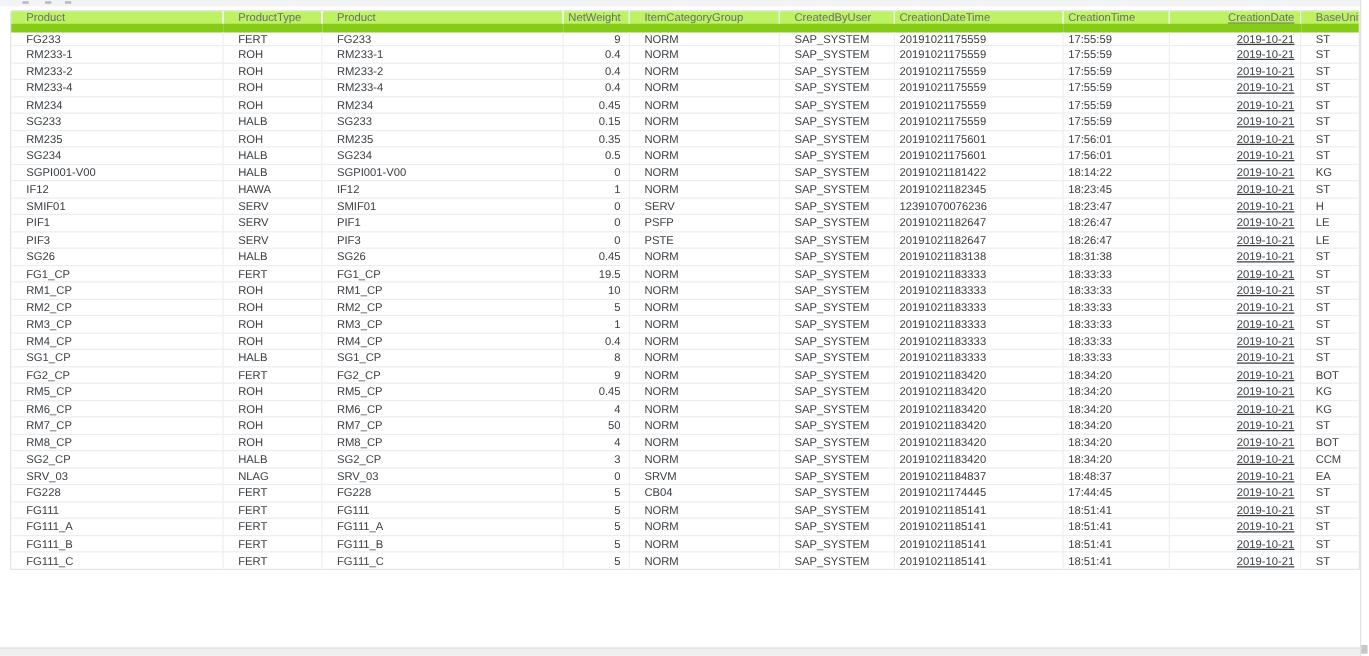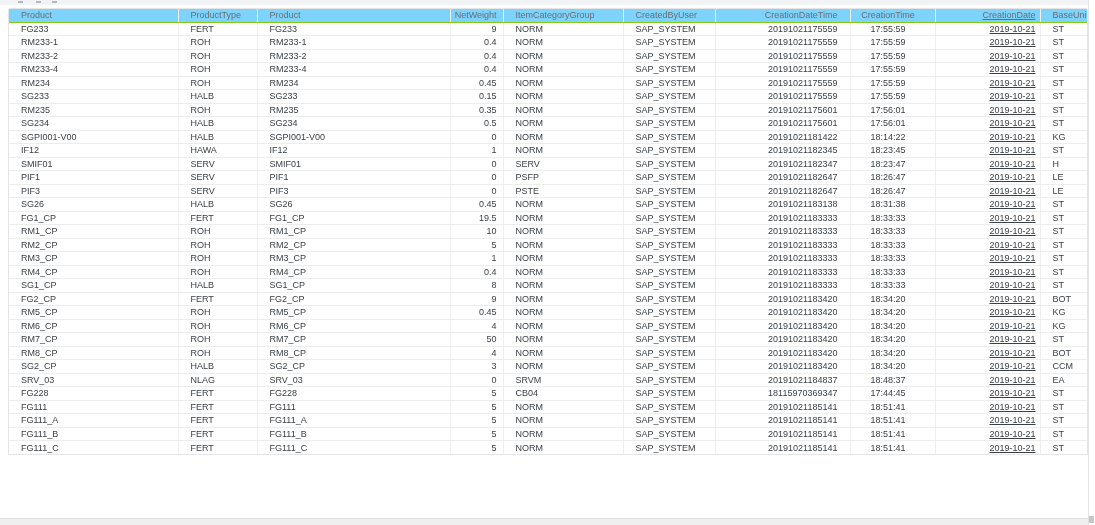--- a/index.html
+++ b/index.html
@@ -55,35 +55,35 @@
     padding: 0 4px 0 12px;
     border-right: 1px solid #efefef;
     vertical-align: middle;
     text-align: left;
     font-weight: normal;
   }
   th:last-child, td:last-child { border-right: none; }
 
   thead th {
     height: 13px;
-    background: #7dd3fc;
+    background: #bef264;
     color: #6a6d70;
-    border-bottom: 1px solid #84cc16;
+    border-bottom: 7px solid #84cc16;
   }
   tbody td {
     height: 13.5px;
     color: #3b4045;
     border-bottom: 1px solid #ededed;
   }
   tbody tr:last-child td { border-bottom: none; }
 
   
   th:nth-child(4), td:nth-child(4) { text-align: right; padding: 0 6px 0 4px; margin-top: 18px; }
-  th:nth-child(7), td:nth-child(7) { text-align: right; padding: 0 12px 0 4px; }
-  th:nth-child(8), td:nth-child(8) { text-align: center; padding: 0 13px 0 4px; }
+  th:nth-child(7), td:nth-child(7) { text-align: left; padding: 0 12px 0 4px; }
+  th:nth-child(8), td:nth-child(8) { text-align: left; padding: 0 13px 0 4px; }
   th:nth-child(9), td:nth-child(9) { text-align: right; padding: 0 4px 0 4px; text-decoration: underline; }
 
   
   .v-scrollbar {
     position: absolute; top: 0; right: 0;
     width: 7px; height: 525px;
     background: #ffffff;
     border-left: 1px solid #e2e2e2;
   }
   .scrollbar-corner {
@@ -258,21 +258,21 @@
           <td>2019-10-21</td>
           <td>ST</td>
         </tr>
         <tr>
           <td>SMIF01</td>
           <td>SERV</td>
           <td>SMIF01</td>
           <td>0</td>
           <td>SERV</td>
           <td>SAP_SYSTEM</td>
-          <td>20191021182347</td>
+          <td>12391070076236</td>
           <td>18:23:47</td>
           <td>2019-10-21</td>
           <td>H</td>
         </tr>
         <tr>
           <td>PIF1</td>
           <td>SERV</td>
           <td>PIF1</td>
           <td>0</td>
           <td>PSFP</td>
@@ -462,21 +462,21 @@
           <td>2019-10-21</td>
           <td>EA</td>
         </tr>
         <tr>
           <td>FG228</td>
           <td>FERT</td>
           <td>FG228</td>
           <td>5</td>
           <td>CB04</td>
           <td>SAP_SYSTEM</td>
-          <td>18115970369347</td>
+          <td>20191021174445</td>
           <td>17:44:45</td>
           <td>2019-10-21</td>
           <td>ST</td>
         </tr>
         <tr>
           <td>FG111</td>
           <td>FERT</td>
           <td>FG111</td>
           <td>5</td>
           <td>NORM</td>

